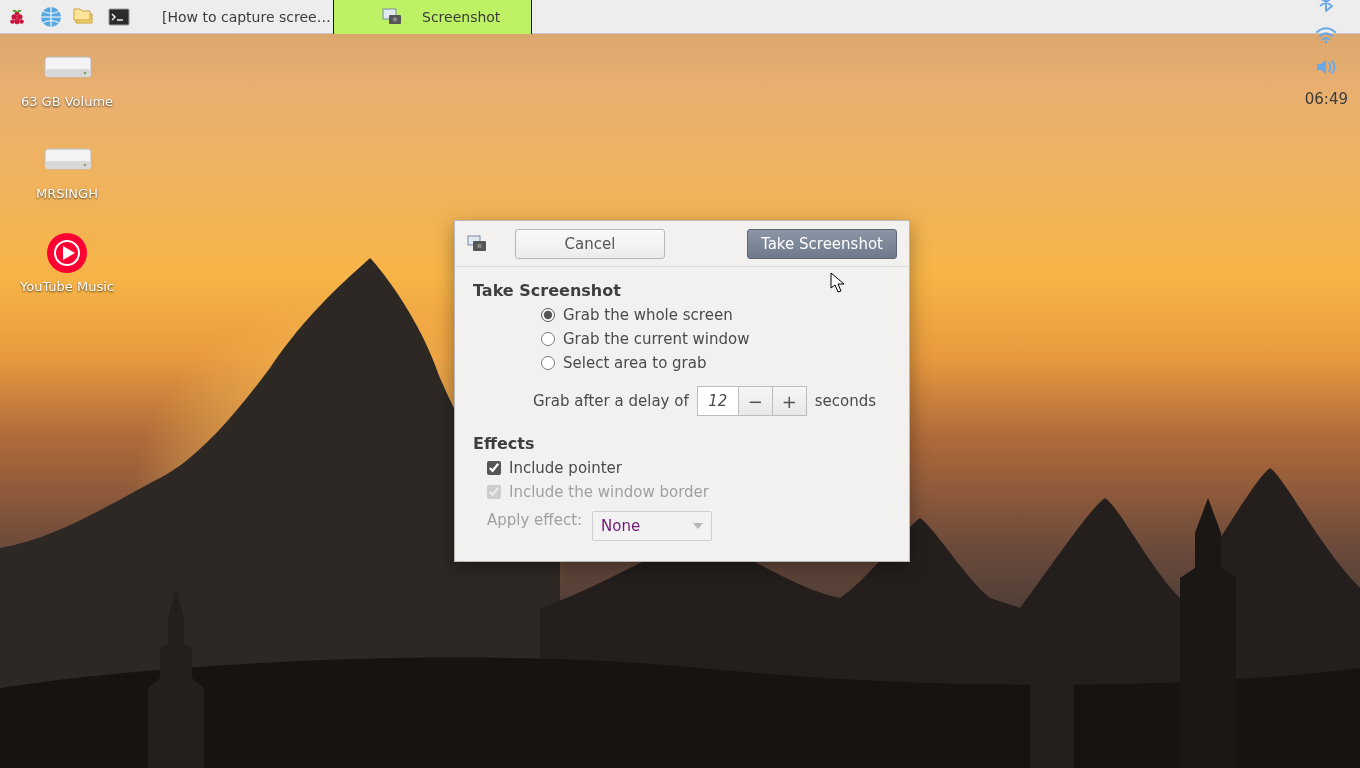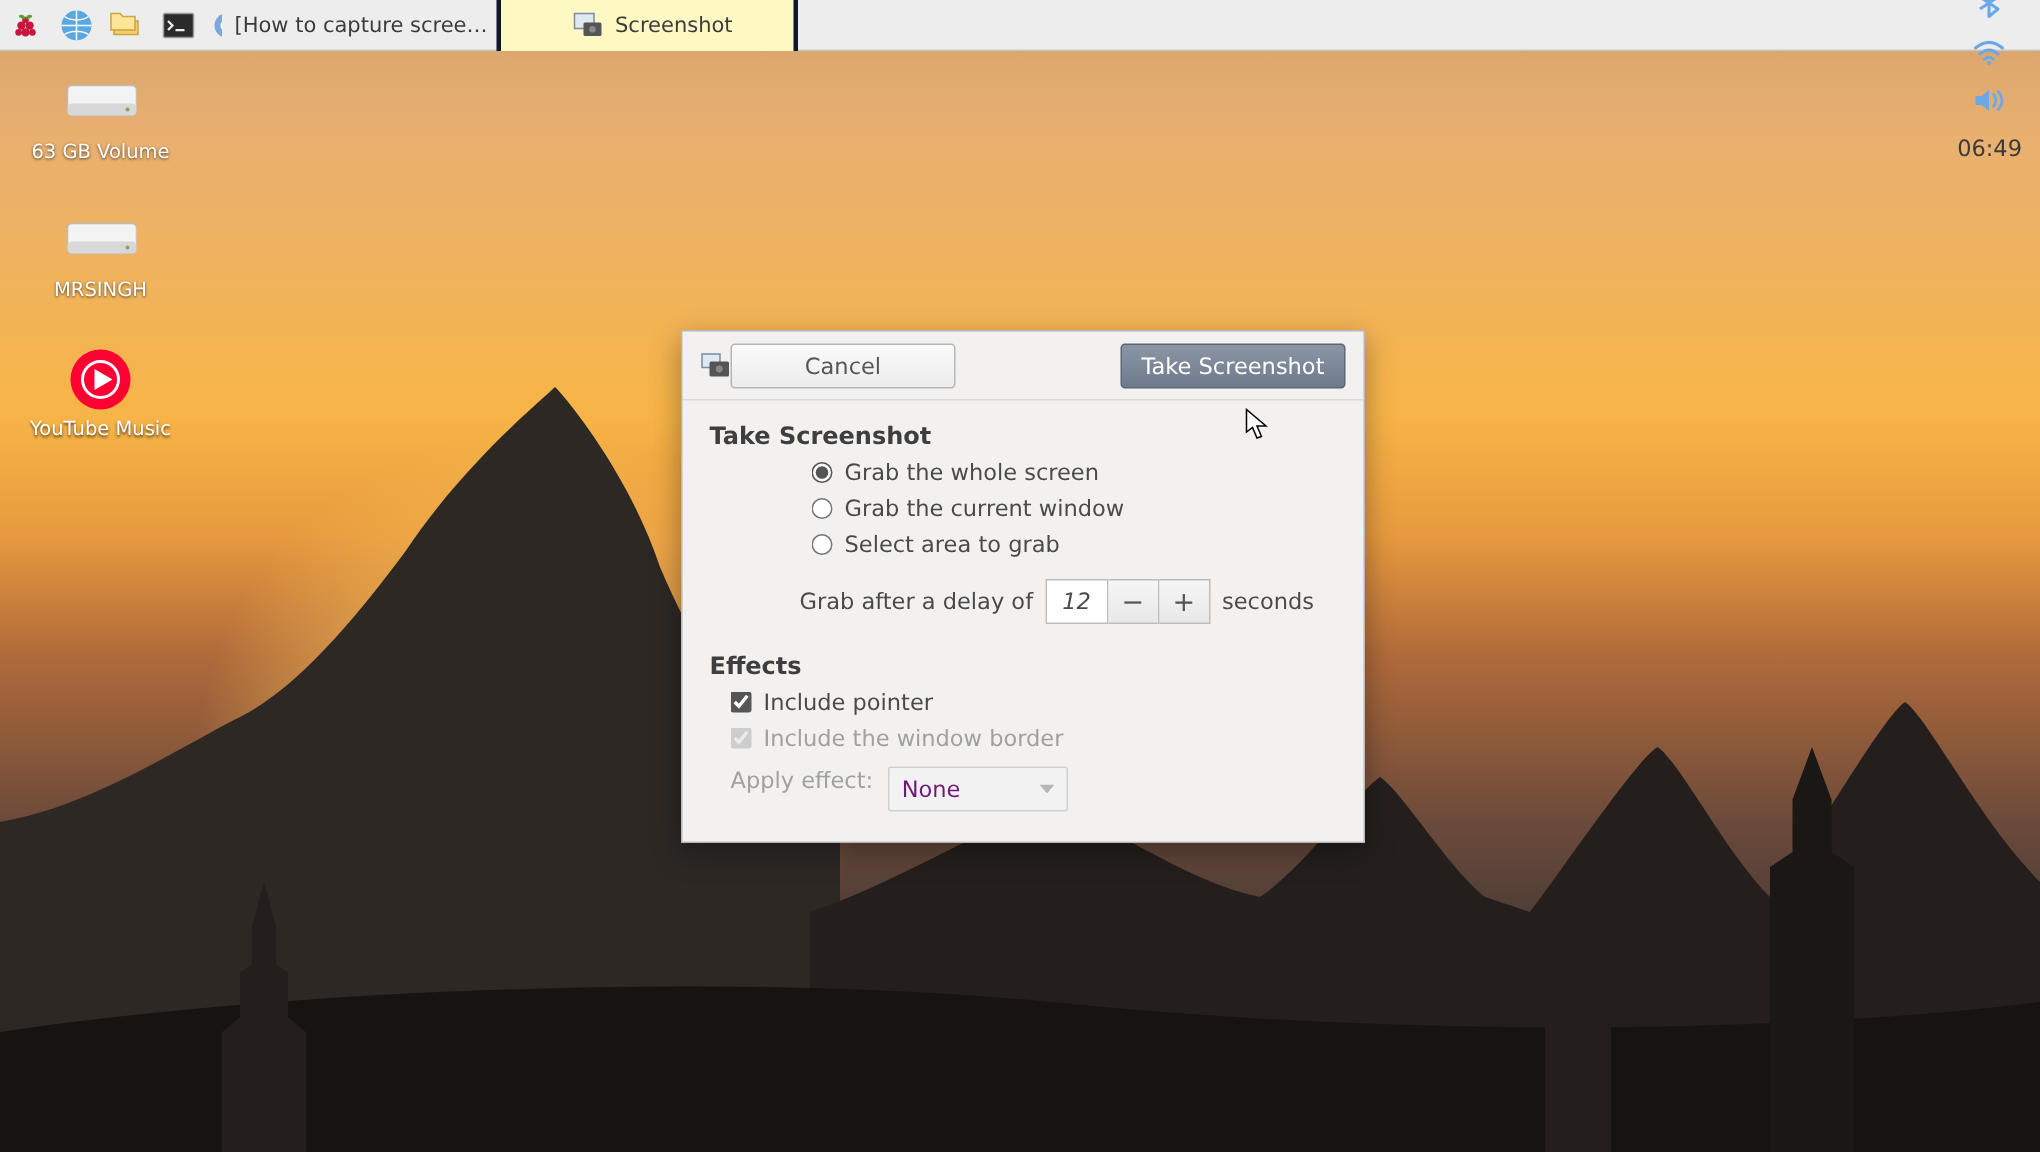--- a/index.html
+++ b/index.html
@@ -9,24 +9,24 @@
 .taskbar {
   position: absolute; top: 0; left: 0; right: 0; height: 34px;
   background: #ededed; border-bottom: 1px solid #c8c8c8;
   display: flex; align-items: center; z-index: 10;
 }
 .taskbar .left { display: flex; align-items: center; height: 100%; }
 .taskbar .right { margin-left: auto; display: flex; align-items: center; gap: 14px; padding-right: 12px; flex-direction: column; }
 .taskbar .launcher { width: 34px; height: 34px; display: flex; align-items: center; justify-content: center; }
 .taskbar .task {
   height: 34px; width: 198px; padding: 0 6px;
-  display: flex; align-items: center; gap: 8px; font-size: 14px; color: #3b3b3b;
-  border-right: 3px solid #0f172a; overflow: hidden; white-space: nowrap;
-}
-.taskbar .task.active { background: #fef9c3; padding-left: 48px; }
+  display: flex; align-items: center; gap: 20px; font-size: 14px; color: #3b3b3b;
+  border-right: 1px solid #0f172a; overflow: hidden; white-space: nowrap;
+}
+.taskbar .task.active { background: #bef264; padding-left: 48px; }
 .taskbar .tray-icon svg { display: block; }
 .taskbar .clock { font-size: 15px; color: #3b3b3b; }
 
 
 .desktop {
   position: absolute; top: 34px; left: 0; right: 0; bottom: 0;
   background:
     radial-gradient(circle at 26% 65%, rgba(255,245,200,0.95) 0%, rgba(255,200,90,0.7) 8%, rgba(0,0,0,0) 20%),
     linear-gradient(to bottom,
       #dca76e 0%, #e9b070 8%, #f0b35d 20%, #f7b447 33%,
@@ -47,21 +47,21 @@
 
 
 .dialog {
   position: absolute; top: 186px; left: 454px; width: 456px;
   background: #f2f1f0; border: 1px solid #b8b8b8;
   box-shadow: 0 6px 18px rgba(0,0,0,0.35);
   color: #4a4a4a;
   font-size: 15px;
 }
 .dlg-head {
-  height: 46px; display: flex; align-items: center; gap: 0;
+  height: 46px; display: flex; align-items: center; gap: 28px;
   padding: 16px 12px; border-bottom: 1px solid #d9d9d9;
 }
 .dlg-head .mini-ico { width: 20px; height: 20px; }
 .dlg-head .btn {
   height: 30px; border: 1px solid #b6b6b6; border-radius: 3px;
   background: linear-gradient(#fafafa,#ececec);
   font-size: 15px; color: #555; display: flex; align-items: center; justify-content: center;
 }
 .dlg-head .btn.cancel { width: 150px; }
 .dlg-head .spacer { flex: 1; }

